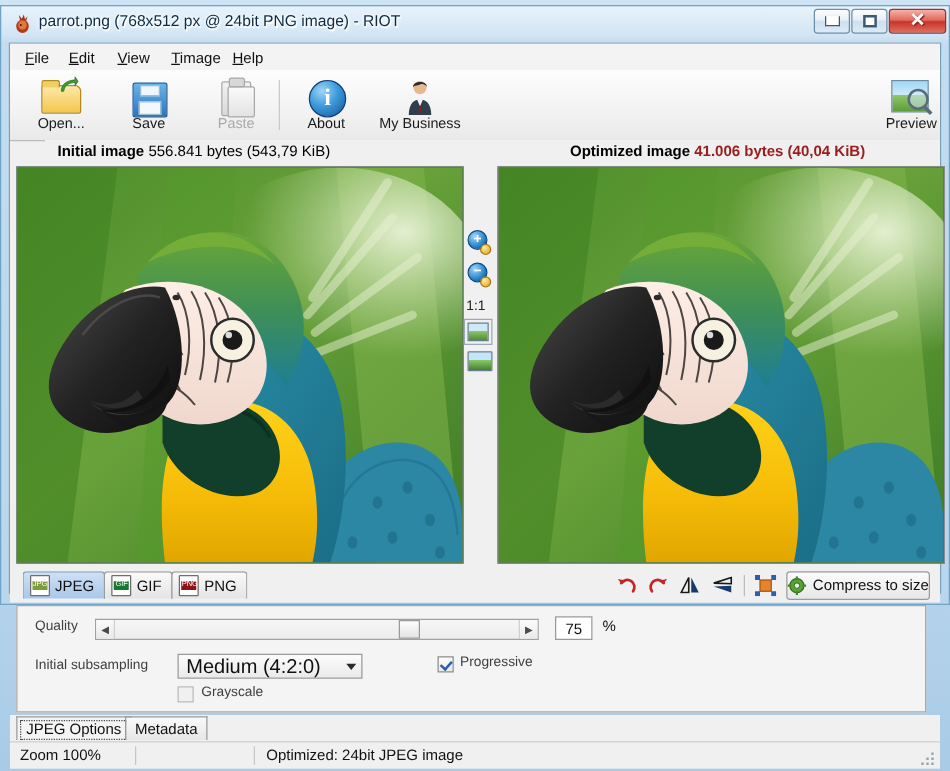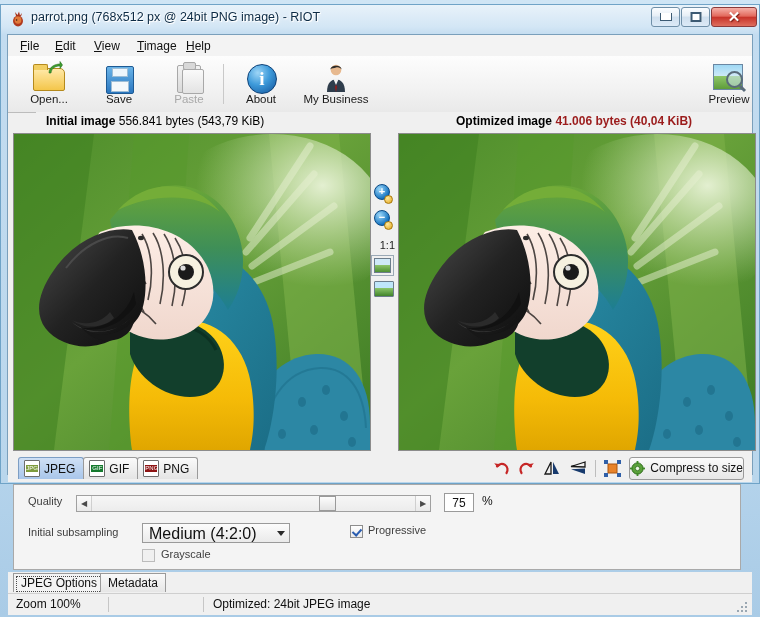--- a/index.html
+++ b/index.html
@@ -92,21 +92,21 @@
         border:1px solid #8c8c8c;background:#2e6b1f;overflow:hidden;}
   .pane.left{left:5px;}
   .pane.right{left:390px;}
   .center-tools{position:absolute;left:365px;top:52px;width:22px;}
   .ct-btn{width:20px;height:20px;margin-bottom:6px;position:relative;}
   .mag{position:absolute;left:1px;top:0;width:14px;height:14px;border-radius:50%;
         background:radial-gradient(circle at 34% 30%,#9cd8fa,#1674c0 70%,#0d4f8c);
         border:1px solid #0b4a85;color:#fff;font-size:11px;font-weight:bold;line-height:12px;text-align:center;}
   .mag-h{position:absolute;right:0;bottom:0;width:7px;height:7px;border-radius:50%;
         background:radial-gradient(circle at 35% 30%,#ffe9a0,#e2a516);border:1px solid #a8780d;}
-  .ct-11{font-size:11px;color:#222;text-align:right;line-height:18px;height:18px;margin-bottom:4px;}
+  .ct-11{font-size:11px;color:#222;text-align:left;line-height:18px;height:18px;margin-bottom:4px;}
   .ct-fit{width:17px;height:15px;margin:2px 0 8px 1px;border:1px solid #6c7d8c;
         background:linear-gradient(to bottom,#cfe9f8 0 45%,#8ec46b 46%,#4e8f33 100%);
         box-shadow:0 0 0 2px #f0f0f0,0 0 0 3px #9aa9b6;box-sizing:border-box;}
   .ct-img{width:18px;height:14px;margin:2px 0 0 1px;border:1px solid #6c7d8c;border-radius:1px;
         background:linear-gradient(to bottom,#bfe6fa 0 40%,#8fc96d 41%,#41842b 100%);}
 
   
   .art{position:absolute;inset:0;}
   .art svg{display:block;width:100%;height:100%;}
 

